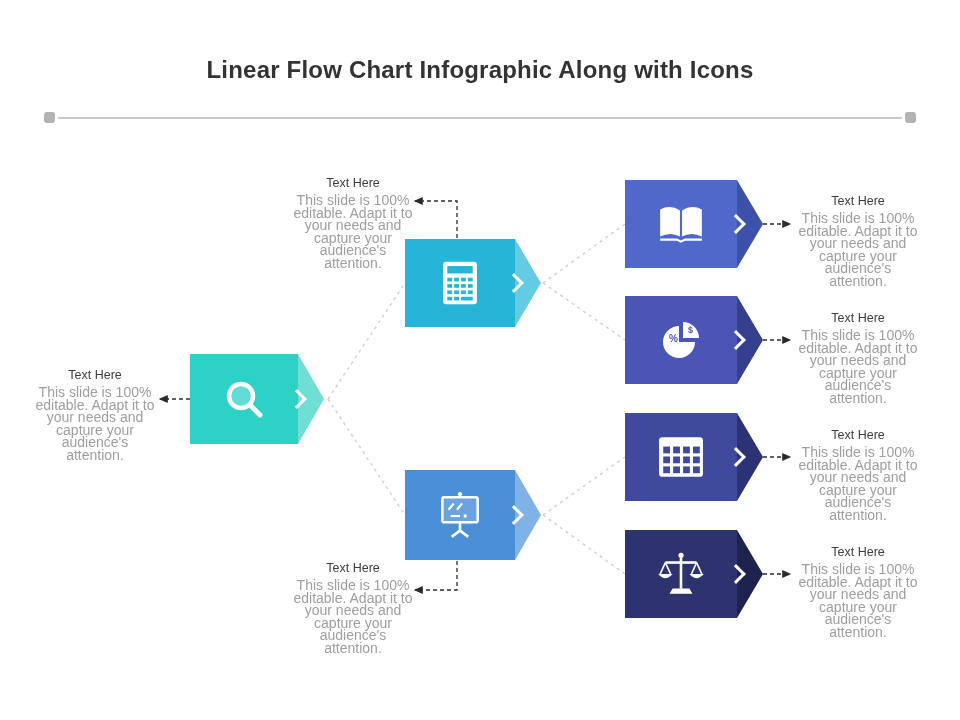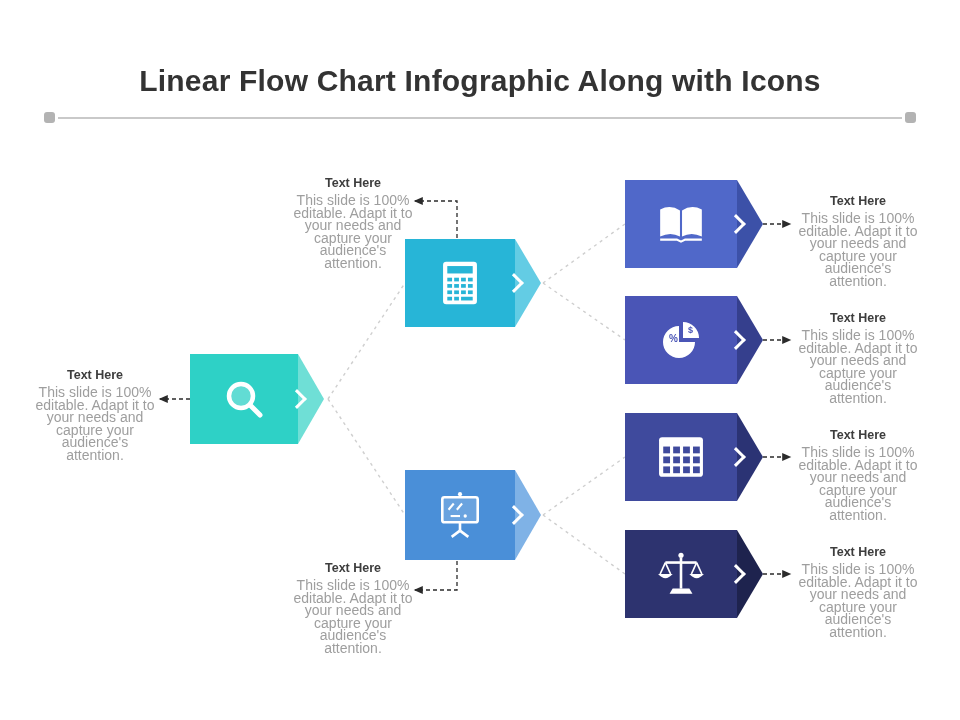--- a/index.html
+++ b/index.html
@@ -1,22 +1,22 @@
 <!DOCTYPE html>
 <html><head>
 <meta charset="utf-8">
 <style>
   html,body{margin:0;padding:0;background:#fff;}
   .canvas{
     position:relative;width:960px;height:720px;background:#ffffff;
     font-family:"Liberation Sans", sans-serif;overflow:hidden;
   }
   .title{
-    position:absolute;top:64px;left:0;width:100%;text-align:center;
-    font-size:30px;font-weight:700;color:#333;letter-spacing:.2px;
+    position:absolute;top:56px;left:0;width:100%;text-align:center;
+    font-size:24px;font-weight:700;color:#333;letter-spacing:.2px;
   }
   .divider{position:absolute;top:117px;left:58px;width:844px;border-top:2px solid #c9c9c9;}
   .divider-dot{position:absolute;top:112px;width:11px;height:11px;background:#b3b3b3;border-radius:3px;}
   .dot-left{left:44px;} .dot-right{right:44px;}
 
   svg.lines{position:absolute;left:0;top:0;z-index:1;}
 
   .node{position:absolute;z-index:2;}
   .node-body{
     position:absolute;left:0;top:0;width:100%;height:100%;
@@ -27,21 +27,21 @@
     background:var(--tip);
     clip-path:polygon(0 0,100% 50%,0 100%);
   }
   .chev{
     position:absolute;left:calc(100% - 8px);top:calc(50% - 7px);
     width:11px;height:11px;border-top:3px solid #fff;border-right:3px solid #fff;
     transform:rotate(45deg);z-index:3;
   }
 
   .tblock{position:absolute;z-index:2;text-align:center;}
-  .tblock .t{font-size:12.5px;font-weight:700;color:#3d3d3d;}
+  .tblock .t{font-size:12.5px;font-weight:400;color:#3d3d3d;}
   .tblock .b{font-size:14px;line-height:12.5px;color:#9e9e9e;margin-top:4px;}
 </style>
 </head>
 <body>
 
 <div class="canvas">
 
   <div class="title">Linear Flow Chart Infographic Along with Icons</div>
   <div class="divider"></div>
   <div class="divider-dot dot-left"></div>

